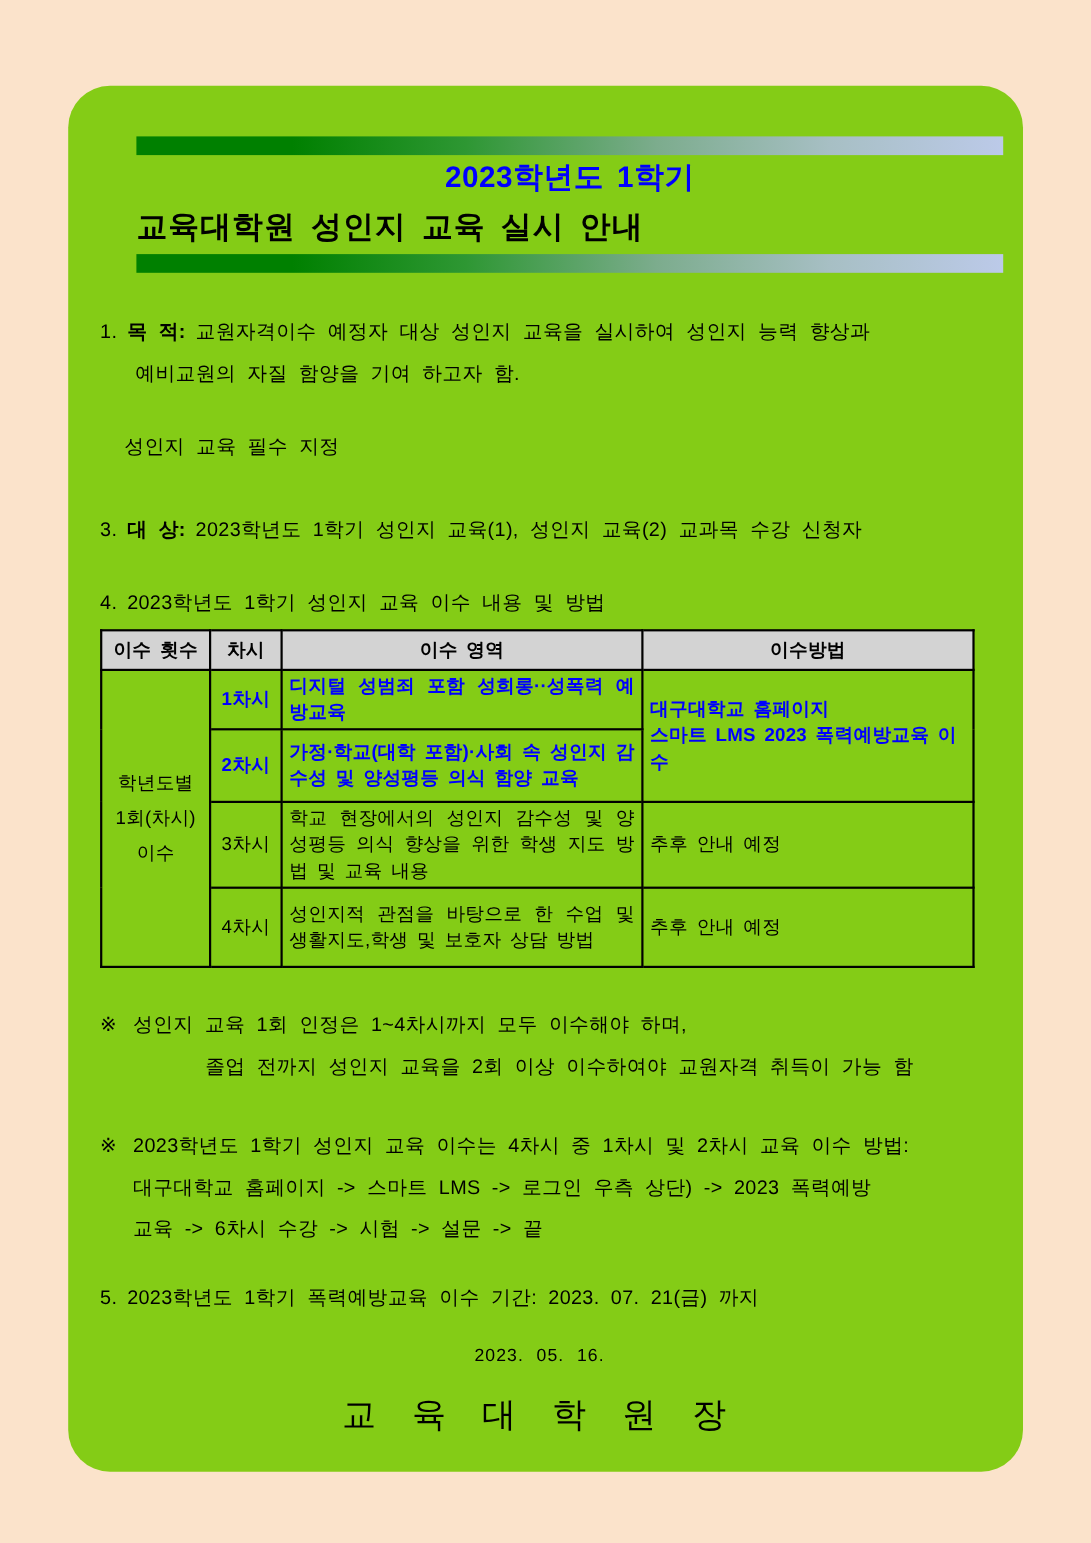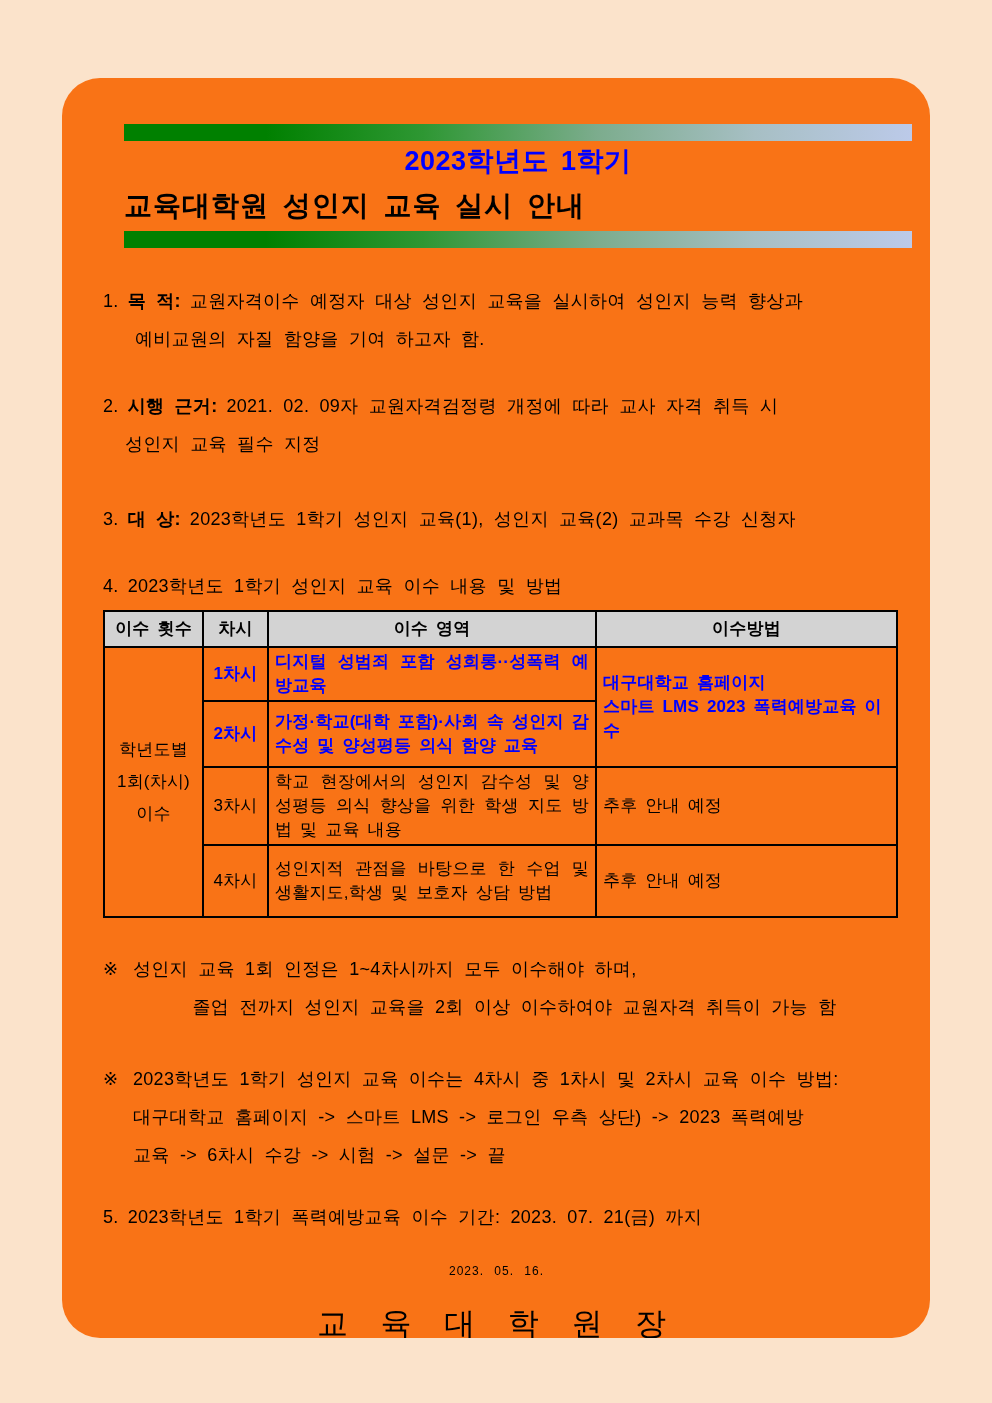--- a/index.html
+++ b/index.html
@@ -6,21 +6,21 @@
   body{
     width:992px;height:1403px;
     background:#fbe3cb;
     font-family:"Liberation Sans","DejaVu Sans",sans-serif;
     position:relative;
     color:#000;
   }
   .card{
     position:absolute;left:62px;top:78px;
     width:868px;height:1260px;
-    background:#f97316;border-radius:38px;
+    background:#84cc16;border-radius:38px;
     overflow:hidden;
   }
   
   .header-wrap{padding-top:46px;margin-left:62px;margin-right:18px;}
   .grad-bar{
     height:17px;
     background:linear-gradient(90deg,#008000 0%,#008000 18%,#2e9733 38%,#7cac8d 60%,#a7bfc4 80%,#bccae9 100%);
   }
   .doc-title{
     margin-top:5px;
@@ -29,21 +29,21 @@
     color:#0000ff;letter-spacing:0.5px;word-spacing:4px;
   }
   .doc-subtitle{
     margin-top:12px;margin-bottom:9px;
     font-weight:bold;
     font-size:28px;line-height:33px;
     color:#000;letter-spacing:1px;word-spacing:5px;
   }
   
   .content{
-    margin-left:41px;margin-right:40px;
+    margin-left:29px;margin-right:40px;
     font-size:18px;line-height:38px;
     letter-spacing:0.3px;word-spacing:5px;
   }
   .sec{margin:0;}
   .sec .num{margin-right:9px;}
   .sec .lbl{font-weight:bold;margin-right:9px;}
   .sec-1{margin-top:34px;}
   .sec-2{margin-top:29px;}
   .sec-3{margin-top:37px;}
   .sec-4{margin-top:29px;}
@@ -82,21 +82,21 @@
   
   .note{display:flex;}
   .note-1{margin-top:32px;}
   .note-2{margin-top:34px;}
   .note .marker{width:30px;flex:0 0 30px;}
   .note .lines{flex:1;}
   .note .l2i{padding-left:6px;text-align:center;}
   
   .date-line{
     margin-top:22px;text-align:center;
-    font-size:12px;line-height:26px;letter-spacing:1px;word-spacing:6px;
+    font-size:16px;line-height:26px;letter-spacing:1px;word-spacing:6px;
   }
   .signature{
     margin-top:22px;text-align:center;
     font-size:31px;line-height:36px;
     letter-spacing:10px;word-spacing:4px;
   }
 </style>
 </head>
 <body>
 
@@ -112,23 +112,20 @@
   <div class="content">
 
     <div class="sec sec-1">
       <div>
         <span class="num">1.</span><span class="lbl">목 적:</span><span>교원자격이수 예정자 대상 성인지 교육을 실시하여 성인지 능력 향상과</span>
       </div>
       <div class="cont-a">예비교원의 자질 함양을 기여 하고자 함.</div>
     </div>
 
     <div class="sec sec-2">
-      <div>
-        <span class="num">2.</span><span class="lbl">시행 근거:</span><span>2021. 02. 09자 교원자격검정령 개정에 따라 교사 자격 취득 시</span>
-      </div>
       <div class="cont-b">성인지 교육 필수 지정</div>
     </div>
 
     <div class="sec sec-3">
       <div>
         <span class="num">3.</span><span class="lbl">대 상:</span><span>2023학년도 1학기 성인지 교육(1), 성인지 교육(2) 교과목 수강 신청자</span>
       </div>
     </div>
 
     <div class="sec sec-4">

